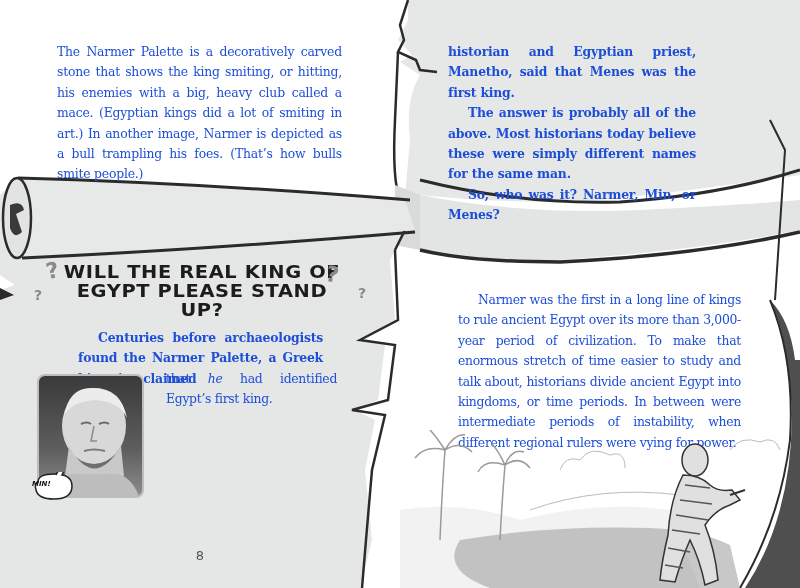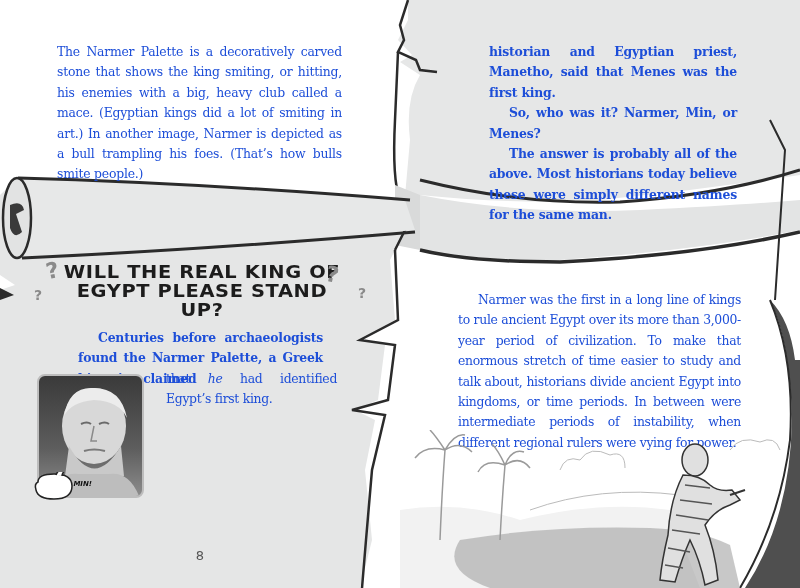--- a/index.html
+++ b/index.html
@@ -5,30 +5,30 @@
   html, body { margin:0; padding:0; }
   body { width:800px; height:588px; position:relative; overflow:hidden; background:#ffffff; font-family:"DejaVu Serif", serif; }
   .page { position:absolute; top:0; height:588px; }
   .page-left { left:0; width:400px; background:#ffffff; }
   .page-right { left:400px; width:400px; background:#ffffff; }
   svg.deco { position:absolute; left:0; top:0; }
   .body-text { position:absolute; font-family:"DejaVu Serif", serif; color:#1d4ed8; font-size:12.4px; line-height:20.4px; text-align:justify; }
   .body-text p { margin:0; }
   .indent { text-indent:20px; }
   #top-left-text { left:57px; top:42px; width:285px; letter-spacing:-0.2px; }
-  #top-right-text { left:489px; top:42px; width:248px; font-weight:bold; letter-spacing:-0.2px; }
+  #top-right-text { left:448px; top:42px; width:248px; font-weight:bold; letter-spacing:-0.2px; }
   #heading { position:absolute; left:62px; top:262px; width:280px; text-align:center; font-family:"DejaVu Sans", sans-serif; font-weight:bold; font-size:18.5px; line-height:19px; letter-spacing:0.6px; color:#1c1c1c; transform:scaleX(1.05); }
   #heading span { display:block; }
   .qmark { position:absolute; font-family:"DejaVu Sans", sans-serif; font-weight:bold; color:#8a8a8a; }
   #left-intro { left:78px; top:328px; width:245px; font-weight:bold; letter-spacing:-0.2px; }
   #left-col { left:166px; top:369px; width:171px; font-weight:normal; letter-spacing:-0.3px; }
   #left-col em { font-style:italic; }
   #portrait { position:absolute; left:37px; top:374px; width:103px; height:120px; border-radius:8px; background:linear-gradient(180deg,#3a3a3a 0%,#5d5d5d 60%,#8c8c8c 100%); border:2px solid #bdbdbd; overflow:hidden; }
   #bubble { position:absolute; left:32px; top:472px; width:44px; height:30px; }
-  #bubble-label { position:absolute; left:48px; top:480px; width:44px; text-align:right; font-family:"DejaVu Sans", sans-serif; font-size:7px; font-weight:bold; font-style:italic; color:#111; }
+  #bubble-label { position:absolute; left:32px; top:480px; width:44px; text-align:left; font-family:"DejaVu Sans", sans-serif; font-size:7px; font-weight:bold; font-style:italic; color:#111; }
   #page-num { position:absolute; left:170px; top:548px; width:60px; text-align:center; font-family:"DejaVu Sans", sans-serif; font-size:13px; color:#555; }
   #right-bottom-text { left:458px; top:290px; width:283px; letter-spacing:-0.3px; }
   #illustration { position:absolute; left:400px; top:430px; width:400px; height:158px; }
 </style>
 </head>
 <body>
 
 <div class="page page-left"></div>
 <div class="page page-right"></div>
 
@@ -93,22 +93,22 @@
 <div id="bubble-label">MIN!</div>
 
 <div id="left-col" class="body-text">
   <p><span>that </span><em>he</em><span> had identified Egypt’s first king.</span></p>
 </div>
 
 <div id="page-num">8</div>
 
 <div id="top-right-text" class="body-text">
   <p>historian and Egyptian priest, Manetho, said that Menes was the first king.</p>
+  <p class="indent">The answer is probably all of the above. Most historians today believe these were simply different names for the same man.</p>
   <p class="indent">So, who was it? Narmer, Min, or Menes?</p>
-  <p class="indent">The answer is probably all of the above. Most historians today believe these were simply different names for the same man.</p>
 </div>
 
 <div id="right-bottom-text" class="body-text">
   <p class="indent">Narmer was the first in a long line of kings to rule ancient Egypt over its more than 3,000-year period of civilization. To make that enormous stretch of time easier to study and talk about, historians divide ancient Egypt into kingdoms, or time periods. In between were intermediate periods of instability, when different regional rulers were vying for power.</p>
 </div>
 
 <svg id="illustration" viewBox="0 0 400 158">
   <path d="M0,158 L0,80 Q60,70 120,90 Q200,70 270,80 L300,158 Z" fill="#f2f2f2"></path>
   <path d="M60,110 Q150,95 250,98 Q300,100 330,115 L340,158 L90,158 Q40,140 60,110 Z" fill="#9a9a9a" opacity="0.55"></path>
   <path d="M130,80 Q200,55 280,65" stroke="#bbb" stroke-width="1" fill="none"></path>

